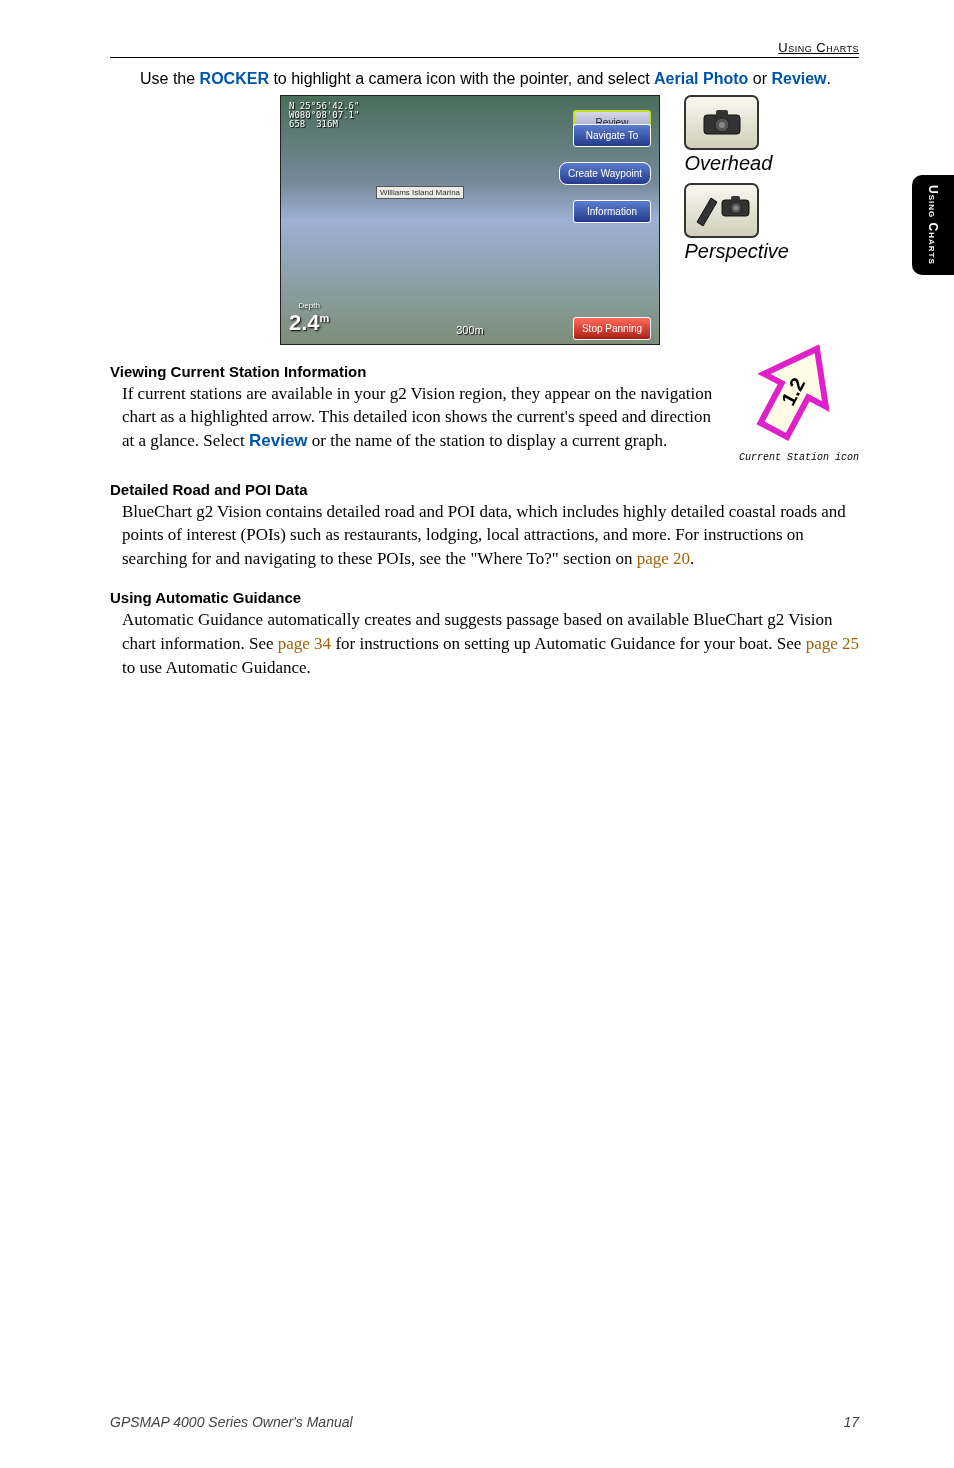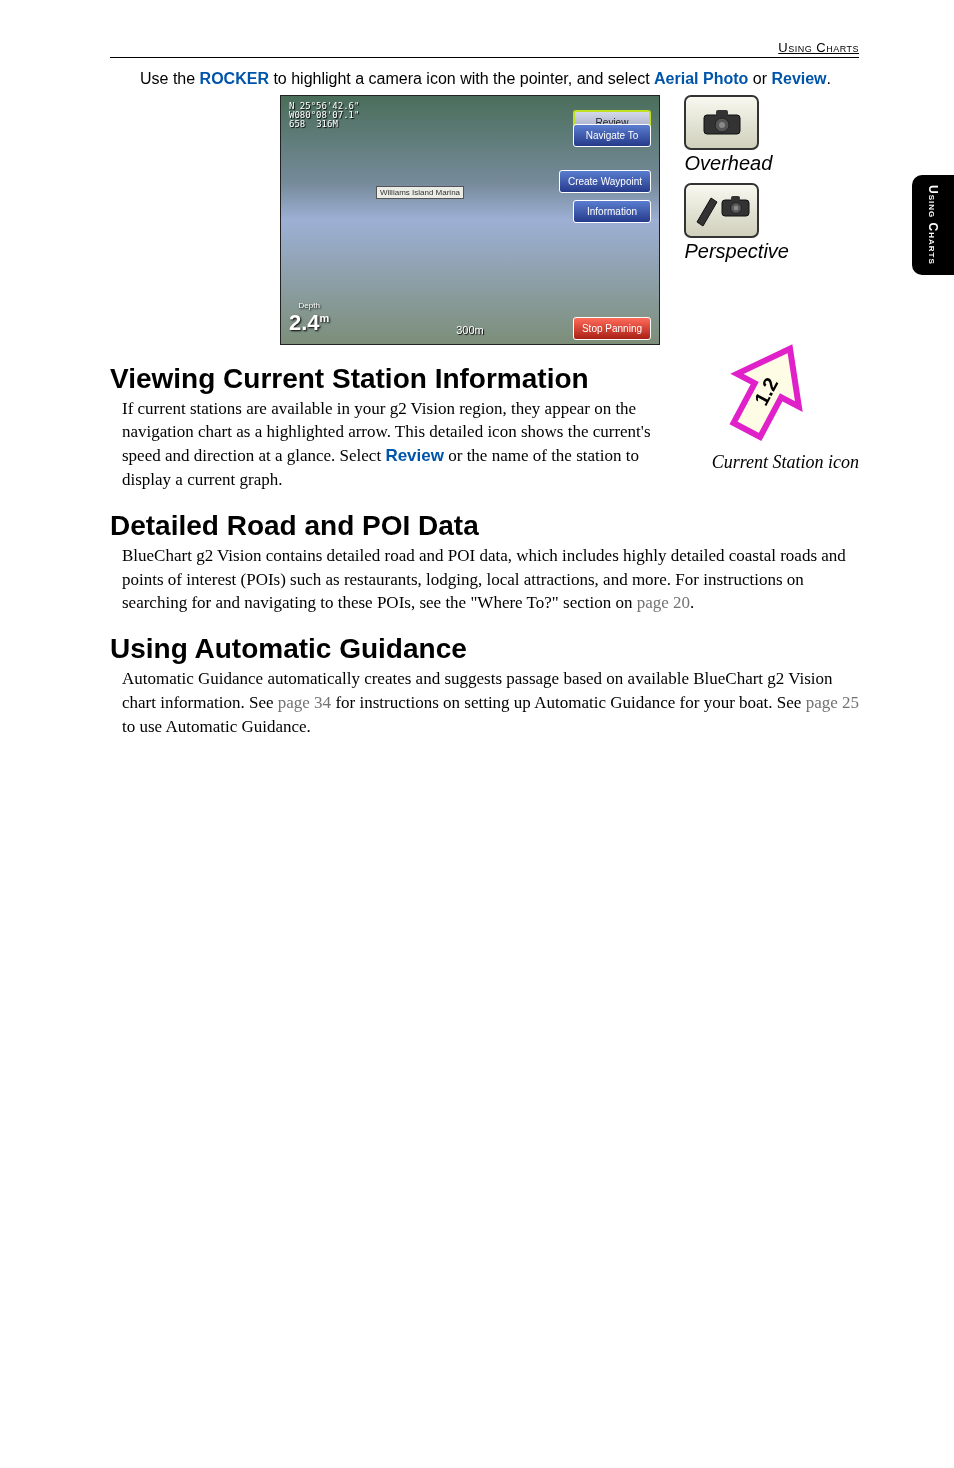--- a/index.html
+++ b/index.html
@@ -102,21 +102,21 @@
       border: 1px solid #fff;
       color: #fff;
       font-size: 10px;
       padding: 5px 8px;
       border-radius: 3px;
       min-width: 78px;
       text-align: center;
     }
     .btn-review { top: 14px; background: linear-gradient(180deg, #d5d8e8, #9aa1c2); color: #222; border: 2px solid #c0e020; }
     .btn-navto { top: 28px; }
-    .btn-waypoint { top: 74px; }
+    .btn-waypoint { top: 66px; border-radius: 8px; }
     .btn-info { top: 104px; }
     .btn-stop { bottom: 4px; background: linear-gradient(180deg, #ff6b5a, #aa2015); }
     .icon-stack {
       display: inline-block;
       vertical-align: top;
       margin-left: 20px;
       text-align: left;
     }
     .icon-box {
       width: 75px;
@@ -156,21 +156,21 @@
     }
     .side-tab-text {
       writing-mode: vertical-rl;
       font-size: 12px;
       font-variant: small-caps;
       font-weight: bold;
       letter-spacing: 1px;
       text-align: center;
     }
     h2 {
-      font-size: 28px;
+      font-size: 15px;
       font-weight: bold;
       margin-top: 18px;
       margin-bottom: 2px;
     }
     .section-body {
       font-size: 17px;
       line-height: 1.4;
       font-family: 'Times New Roman', Times, serif;
       margin-left: 12px;
     }
@@ -178,27 +178,27 @@
       float: right;
       margin-left: 20px;
       text-align: center;
       margin-top: -28px;
     }
     .current-arrow {
       display: block;
     }
     .current-caption {
       font-style: italic;
-      font-size: 18px;
-      font-family: Liberation Serif, serif;
+      font-size: 10px;
+      font-family: Liberation Mono, monospace;
       margin-top: 2px;
       text-align: right;
     }
     .link {
-      color: #737373;
+      color: #a16207;
     }
     .footer {
       position: absolute;
       bottom: 38px;
       left: 110px;
       right: 95px;
       display: flex;
       justify-content: space-between;
       font-size: 14px;
       font-style: italic;
@@ -293,13 +293,17 @@
   <h2>Detailed Road and POI Data</h2>
   <div class="section-body">
     <span>BlueChart g2 Vision contains detailed road and POI data, which includes highly detailed coastal roads and points of interest (POIs) such as restaurants, lodging, local attractions, and more. For instructions on searching for and navigating to these POIs, see the "Where To?" section on </span><span class="link">page 20</span><span>.</span>
   </div>
 
   <h2>Using Automatic Guidance</h2>
   <div class="section-body">
     <span>Automatic Guidance automatically creates and suggests passage based on available BlueChart g2 Vision chart information. See </span><span class="link">page 34</span><span> for instructions on setting up Automatic Guidance for your boat. See </span><span class="link">page 25</span><span> to use Automatic Guidance.</span>
   </div>
 
+  <div class="footer">
+    <span>GPSMAP 4000 Series Owner's Manual</span>
+    <span class="pgnum">17</span>
+  </div>
 </div>
 
 </body></html>

